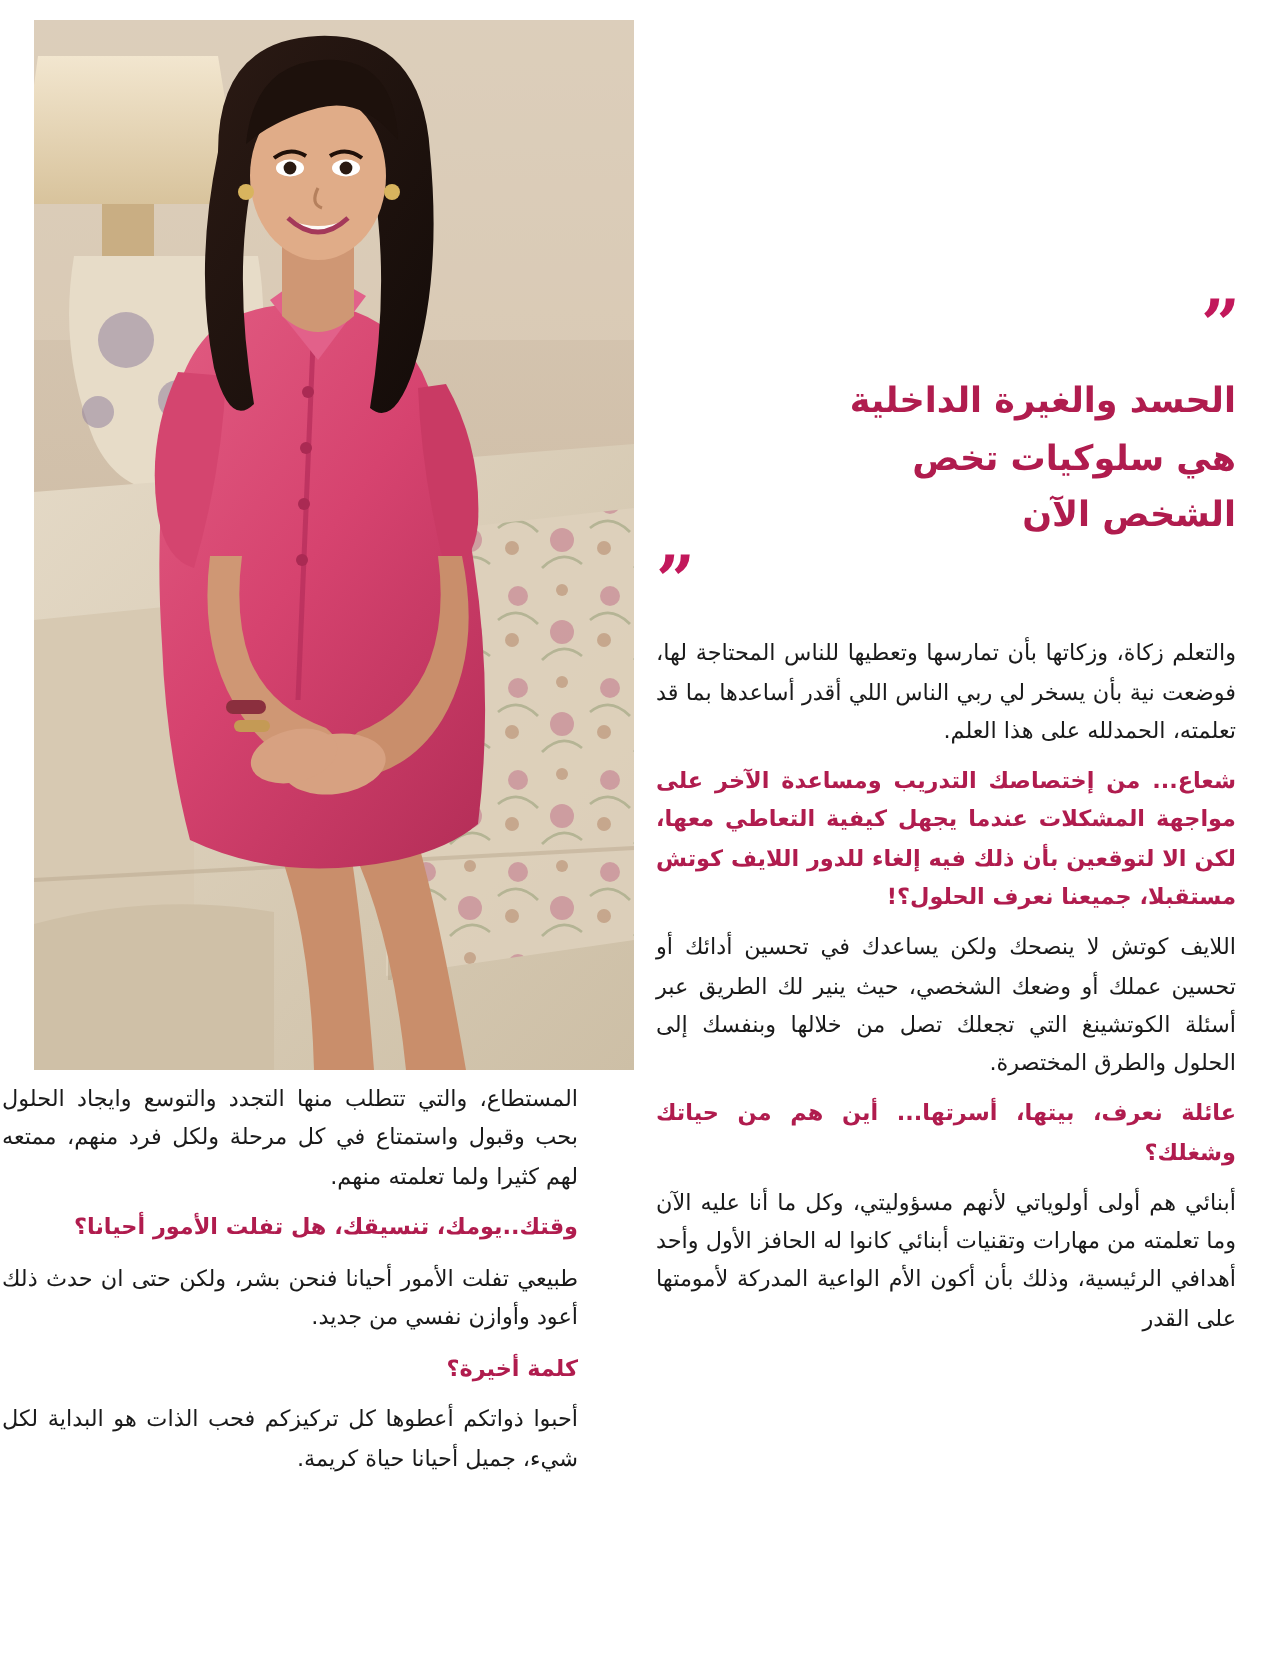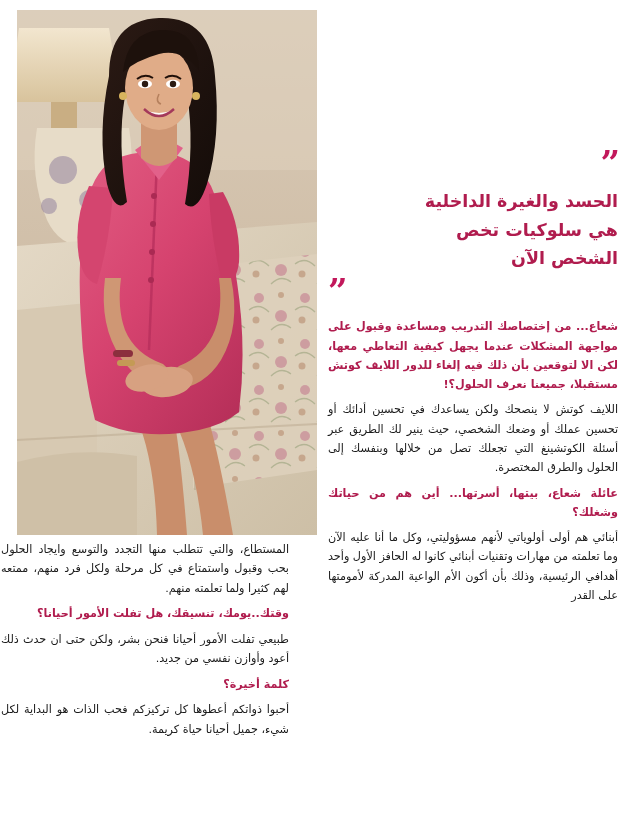--- a/index.html
+++ b/index.html
@@ -233,23 +233,24 @@
     <div class="quote-mark open">”</div>
 
     <div class="pull-quote">
       <div>الحسد والغيرة الداخلية</div>
       <div>هي سلوكيات تخص</div>
       <div>الشخص الآن</div>
     </div>
 
     <div class="quote-mark close">”</div>
 
-    <p class="body-text pink">شعاع... من إختصاصك التدريب ومساعدة وقبول على مواجهة المشكلات عندما يجهل كيفية التعاطي معها، لكن الا لتوقعين بأن ذلك فيه إلغاء للدور اللايف كوتش مستقبلا، جميعنا نعرف الحلول؟!</p>
+    <p class="body-text">والتعلم زكاة، وزكاتها بأن تمارسها وتعطيها للناس المحتاجة لها، فوضعت نية بأن يسخر لي ربي الناس اللي أقدر أساعدها بما قد تعلمته، الحمدلله على هذا العلم.</p>
+    <p class="body-text pink">شعاع... من إختصاصك التدريب ومساعدة الآخر على مواجهة المشكلات عندما يجهل كيفية التعاطي معها، لكن الا لتوقعين بأن ذلك فيه إلغاء للدور اللايف كوتش مستقبلا، جميعنا نعرف الحلول؟!</p>
     <p class="body-text">اللايف كوتش لا ينصحك ولكن يساعدك في تحسين أدائك أو تحسين عملك أو وضعك الشخصي، حيث ينير لك الطريق عبر أسئلة الكوتشينغ التي تجعلك تصل من خلالها وبنفسك إلى الحلول والطرق المختصرة.</p>
-    <p class="body-text pink">عائلة شعاع، بيتها، أسرتها... أين هم من حياتك وشغلك؟</p>
+    <p class="body-text pink">عائلة نعرف، بيتها، أسرتها... أين هم من حياتك وشغلك؟</p>
     <p class="body-text">أبنائي هم أولى أولوياتي لأنهم مسؤوليتي، وكل ما أنا عليه الآن وما تعلمته من مهارات وتقنيات أبنائي كانوا له الحافز الأول وأحد أهدافي الرئيسية، وذلك بأن أكون الأم الواعية المدركة لأمومتها على القدر</p>
   </div>
 
   <div class="left-col">
     <p class="body-text">المستطاع، والتي تتطلب منها التجدد والتوسع وايجاد الحلول بحب وقبول واستمتاع في كل مرحلة ولكل فرد منهم، ممتعه لهم كثيرا ولما تعلمته منهم.</p>
     <p class="body-text pink">وقتك..يومك، تنسيقك، هل تفلت الأمور أحيانا؟</p>
     <p class="body-text">طبيعي تفلت الأمور أحيانا فنحن بشر، ولكن حتى ان حدث ذلك أعود وأوازن نفسي من جديد.</p>
     <p class="body-text pink">كلمة أخيرة؟</p>
     <p class="body-text">أحبوا ذواتكم أعطوها كل تركيزكم فحب الذات هو البداية لكل شيء، جميل أحيانا حياة كريمة.</p>
   </div>

